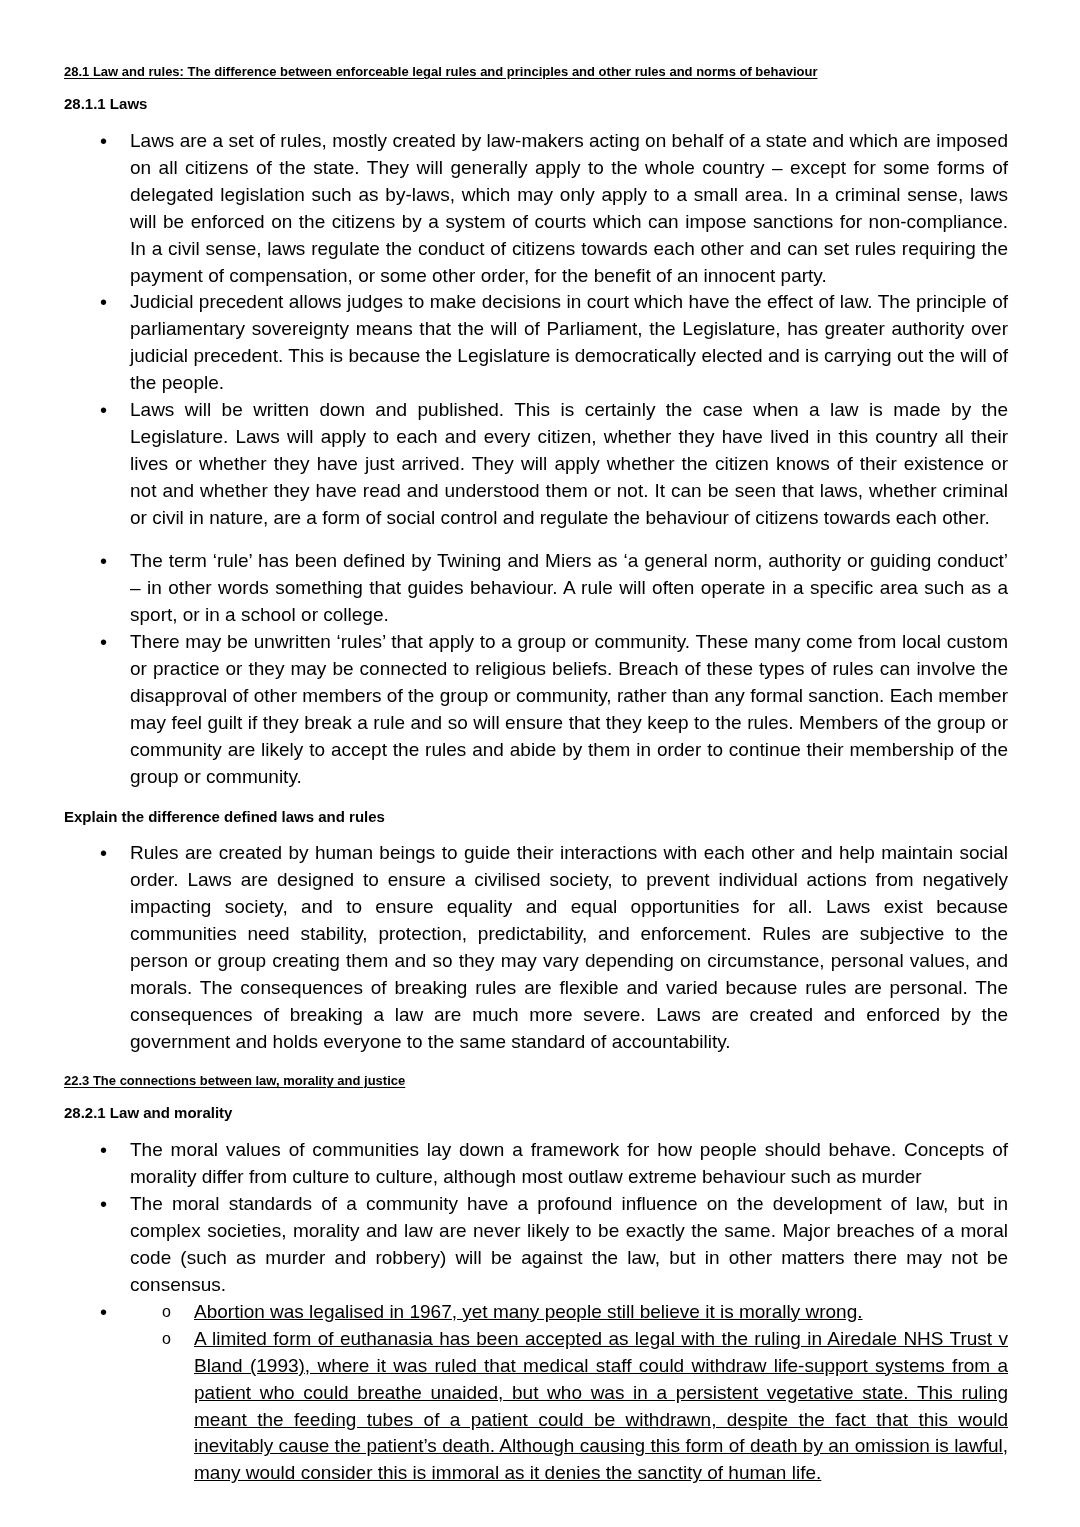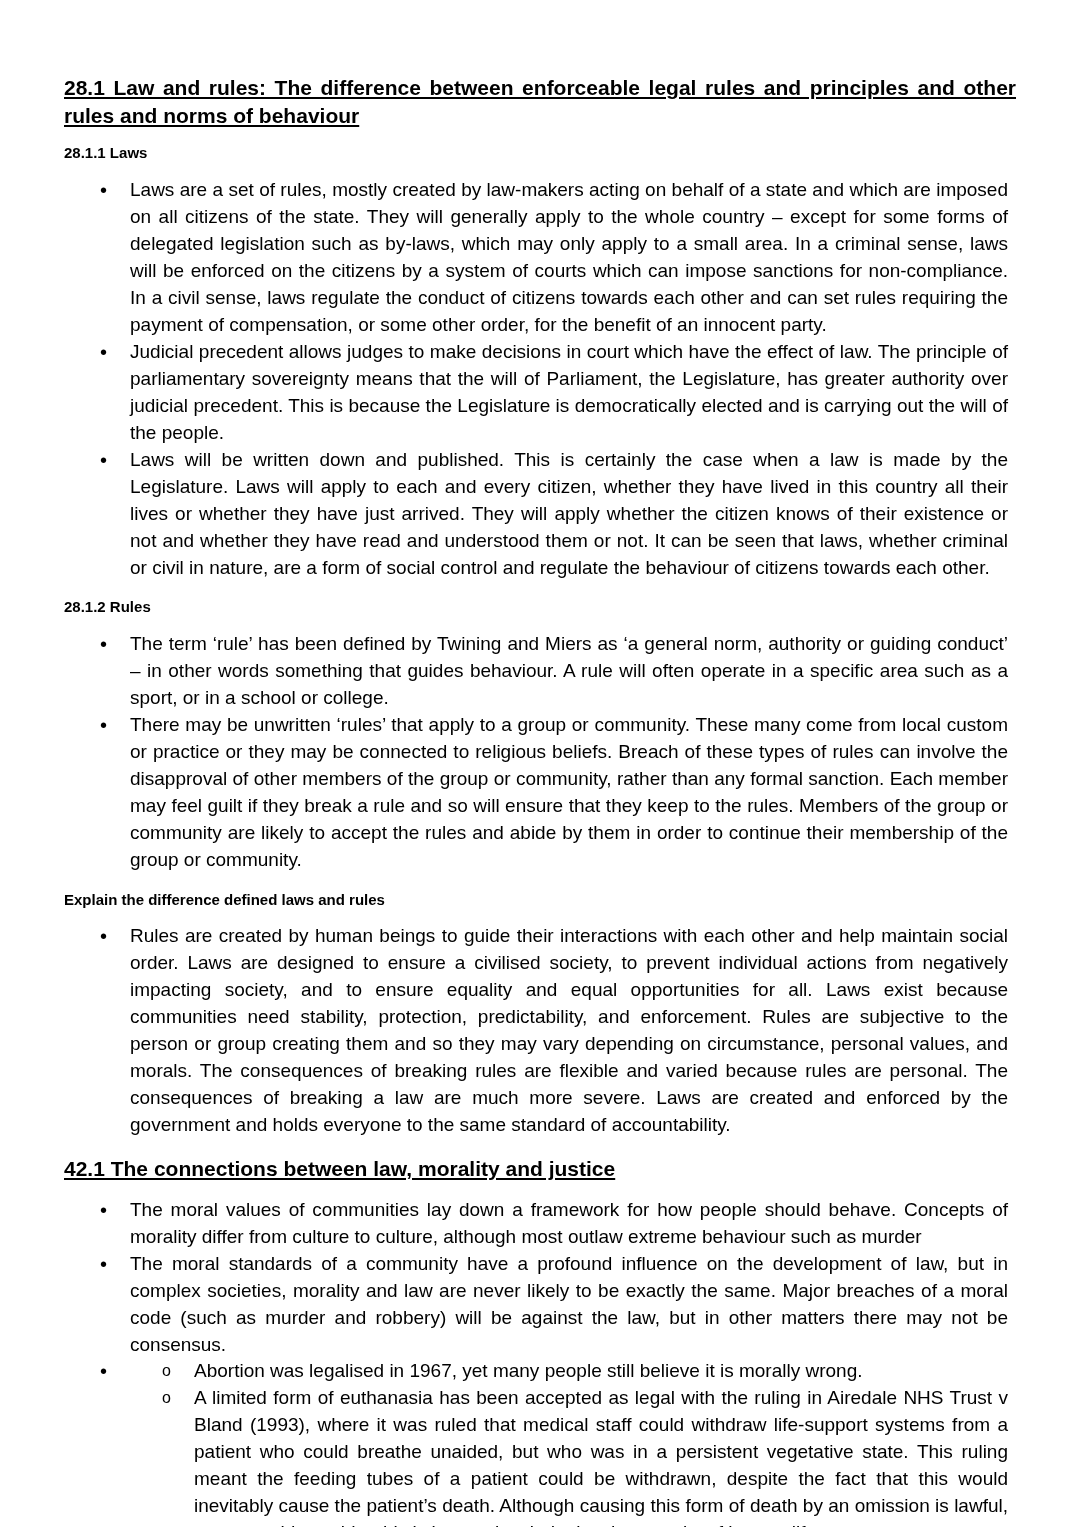--- a/index.html
+++ b/index.html
@@ -14,24 +14,24 @@
     color: #000000;
   }
   .page {
     width: 1080px;
     min-height: 1527px;
     box-sizing: border-box;
     padding: 58px 64px 40px 64px;
     background: #ffffff;
   }
   h2.heading {
-    font-size: 21px;
+    font-size: 13px;
     font-weight: bold;
     line-height: 1.32;
-    margin: 16px 0 14px 0;
+    margin: 5px 0 14px 0;
     text-align: justify;
     text-decoration: underline;
     text-underline-offset: 2px;
   }
   h3.subheading {
     font-size: 15px;
     font-weight: bold;
     line-height: 1.3;
     margin: 0 0 14px 0;
     text-underline-offset: 2px;
@@ -61,20 +61,21 @@
     list-style: none;
     margin: 0;
     padding: 0;
   }
   ul.subbullets > li {
     position: relative;
     padding-left: 64px;
     font-size: 19px;
     line-height: 1.42;
     text-align: justify;
+    text-decoration: underline;
   }
   ul.subbullets > li::before {
     content: "o";
     position: absolute;
     left: 32px;
     top: 0;
     font-size: 16px;
     line-height: 1.6;
   }
   .tight { margin-bottom: 0; }
@@ -87,35 +88,35 @@
   <h2 class="heading">28.1 Law and rules: The difference between enforceable legal rules and principles and other rules and norms of behaviour</h2>
 
   <h3 class="subheading">28.1.1 Laws</h3>
 
   <ul class="bullets">
     <li>Laws are a set of rules, mostly created by law-makers acting on behalf of a state and which are imposed on all citizens of the state. They will generally apply to the whole country – except for some forms of delegated legislation such as by-laws, which may only apply to a small area. In a criminal sense, laws will be enforced on the citizens by a system of courts which can impose sanctions for non-compliance. In a civil sense, laws regulate the conduct of citizens towards each other and can set rules requiring the payment of compensation, or some other order, for the benefit of an innocent party.</li>
     <li>Judicial precedent allows judges to make decisions in court which have the effect of law. The principle of parliamentary sovereignty means that the will of Parliament, the Legislature, has greater authority over judicial precedent. This is because the Legislature is democratically elected and is carrying out the will of the people.</li>
     <li>Laws will be written down and published. This is certainly the case when a law is made by the Legislature. Laws will apply to each and every citizen, whether they have lived in this country all their lives or whether they have just arrived. They will apply whether the citizen knows of their existence or not and whether they have read and understood them or not. It can be seen that laws, whether criminal or civil in nature, are a form of social control and regulate the behaviour of citizens towards each other.</li>
   </ul>
 
-  <h3 class="subheading">28.1.2 Rules</h3>
 
   <ul class="bullets">
     <li>The term ‘rule’ has been defined by Twining and Miers as ‘a general norm, authority or guiding conduct’ – in other words something that guides behaviour. A rule will often operate in a specific area such as a sport, or in a school or college.</li>
     <li>There may be unwritten ‘rules’ that apply to a group or community. These many come from local custom or practice or they may be connected to religious beliefs. Breach of these types of rules can involve the disapproval of other members of the group or community, rather than any formal sanction. Each member may feel guilt if they break a rule and so will ensure that they keep to the rules. Members of the group or community are likely to accept the rules and abide by them in order to continue their membership of the group or community.</li>
   </ul>
 
   <h3 class="subheading">Explain the difference defined laws and rules</h3>
 
   <ul class="bullets">
     <li>Rules are created by human beings to guide their interactions with each other and help maintain social order. Laws are designed to ensure a civilised society, to prevent individual actions from negatively impacting society, and to ensure equality and equal opportunities for all. Laws exist because communities need stability, protection, predictability, and enforcement. Rules are subjective to the person or group creating them and so they may vary depending on circumstance, personal values, and morals. The consequences of breaking rules are flexible and varied because rules are personal. The consequences of breaking a law are much more severe. Laws are created and enforced by the government and holds everyone to the same standard of accountability.</li>
   </ul>
 
-  <h2 class="heading">42.1 The connections between law, morality and justice</h2>
+  <h2 class="heading">22.3 The connections between law, morality and justice</h2>
 
+  <h3 class="subheading">28.2.1 Law and morality</h3>
 
   <ul class="bullets tight">
     <li>The moral values of communities lay down a framework for how people should behave. Concepts of morality differ from culture to culture, although most outlaw extreme behaviour such as murder</li>
     <li>The moral standards of a community have a profound influence on the development of law, but in complex societies, morality and law are never likely to be exactly the same. Major breaches of a moral code (such as murder and robbery) will be against the law, but in other matters there may not be consensus.</li>
     <li>
       <ul class="subbullets">
         <li>Abortion was legalised in 1967, yet many people still believe it is morally wrong.</li>
         <li>A limited form of euthanasia has been accepted as legal with the ruling in Airedale NHS Trust v Bland (1993), where it was ruled that medical staff could withdraw life-support systems from a patient who could breathe unaided, but who was in a persistent vegetative state. This ruling meant the feeding tubes of a patient could be withdrawn, despite the fact that this would inevitably cause the patient’s death. Although causing this form of death by an omission is lawful, many would consider this is immoral as it denies the sanctity of human life.</li>
       </ul>
     </li>

